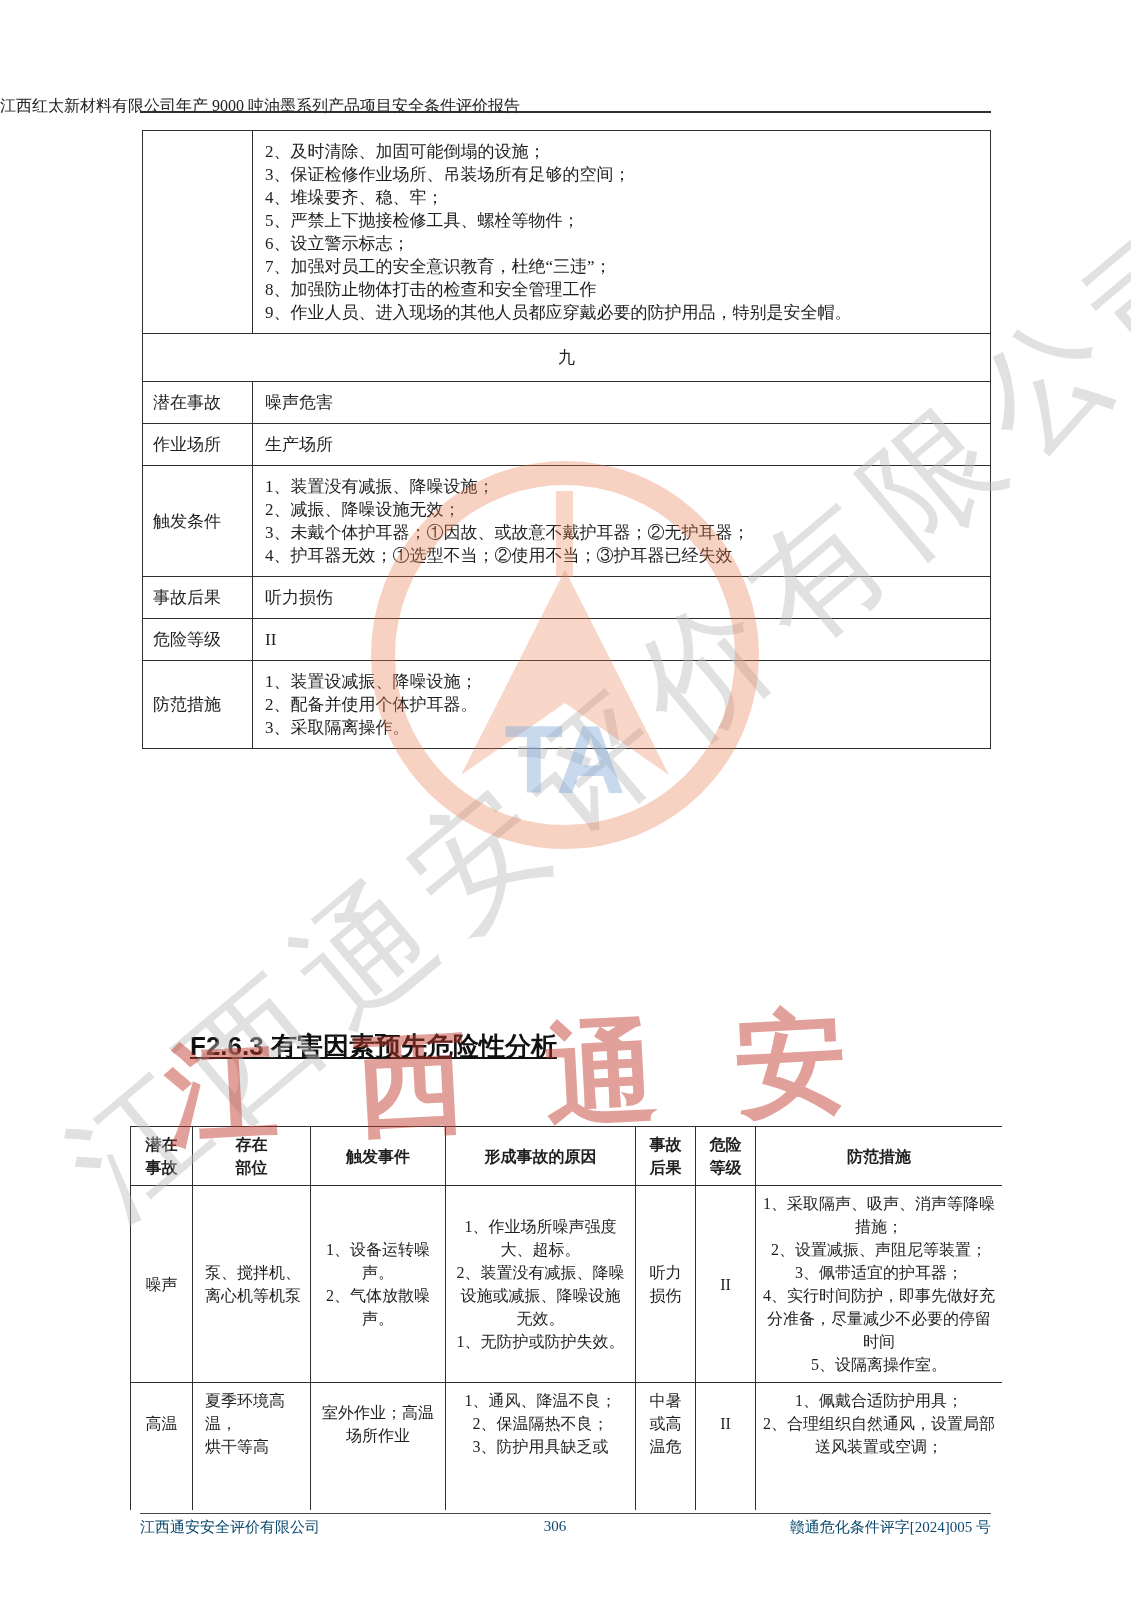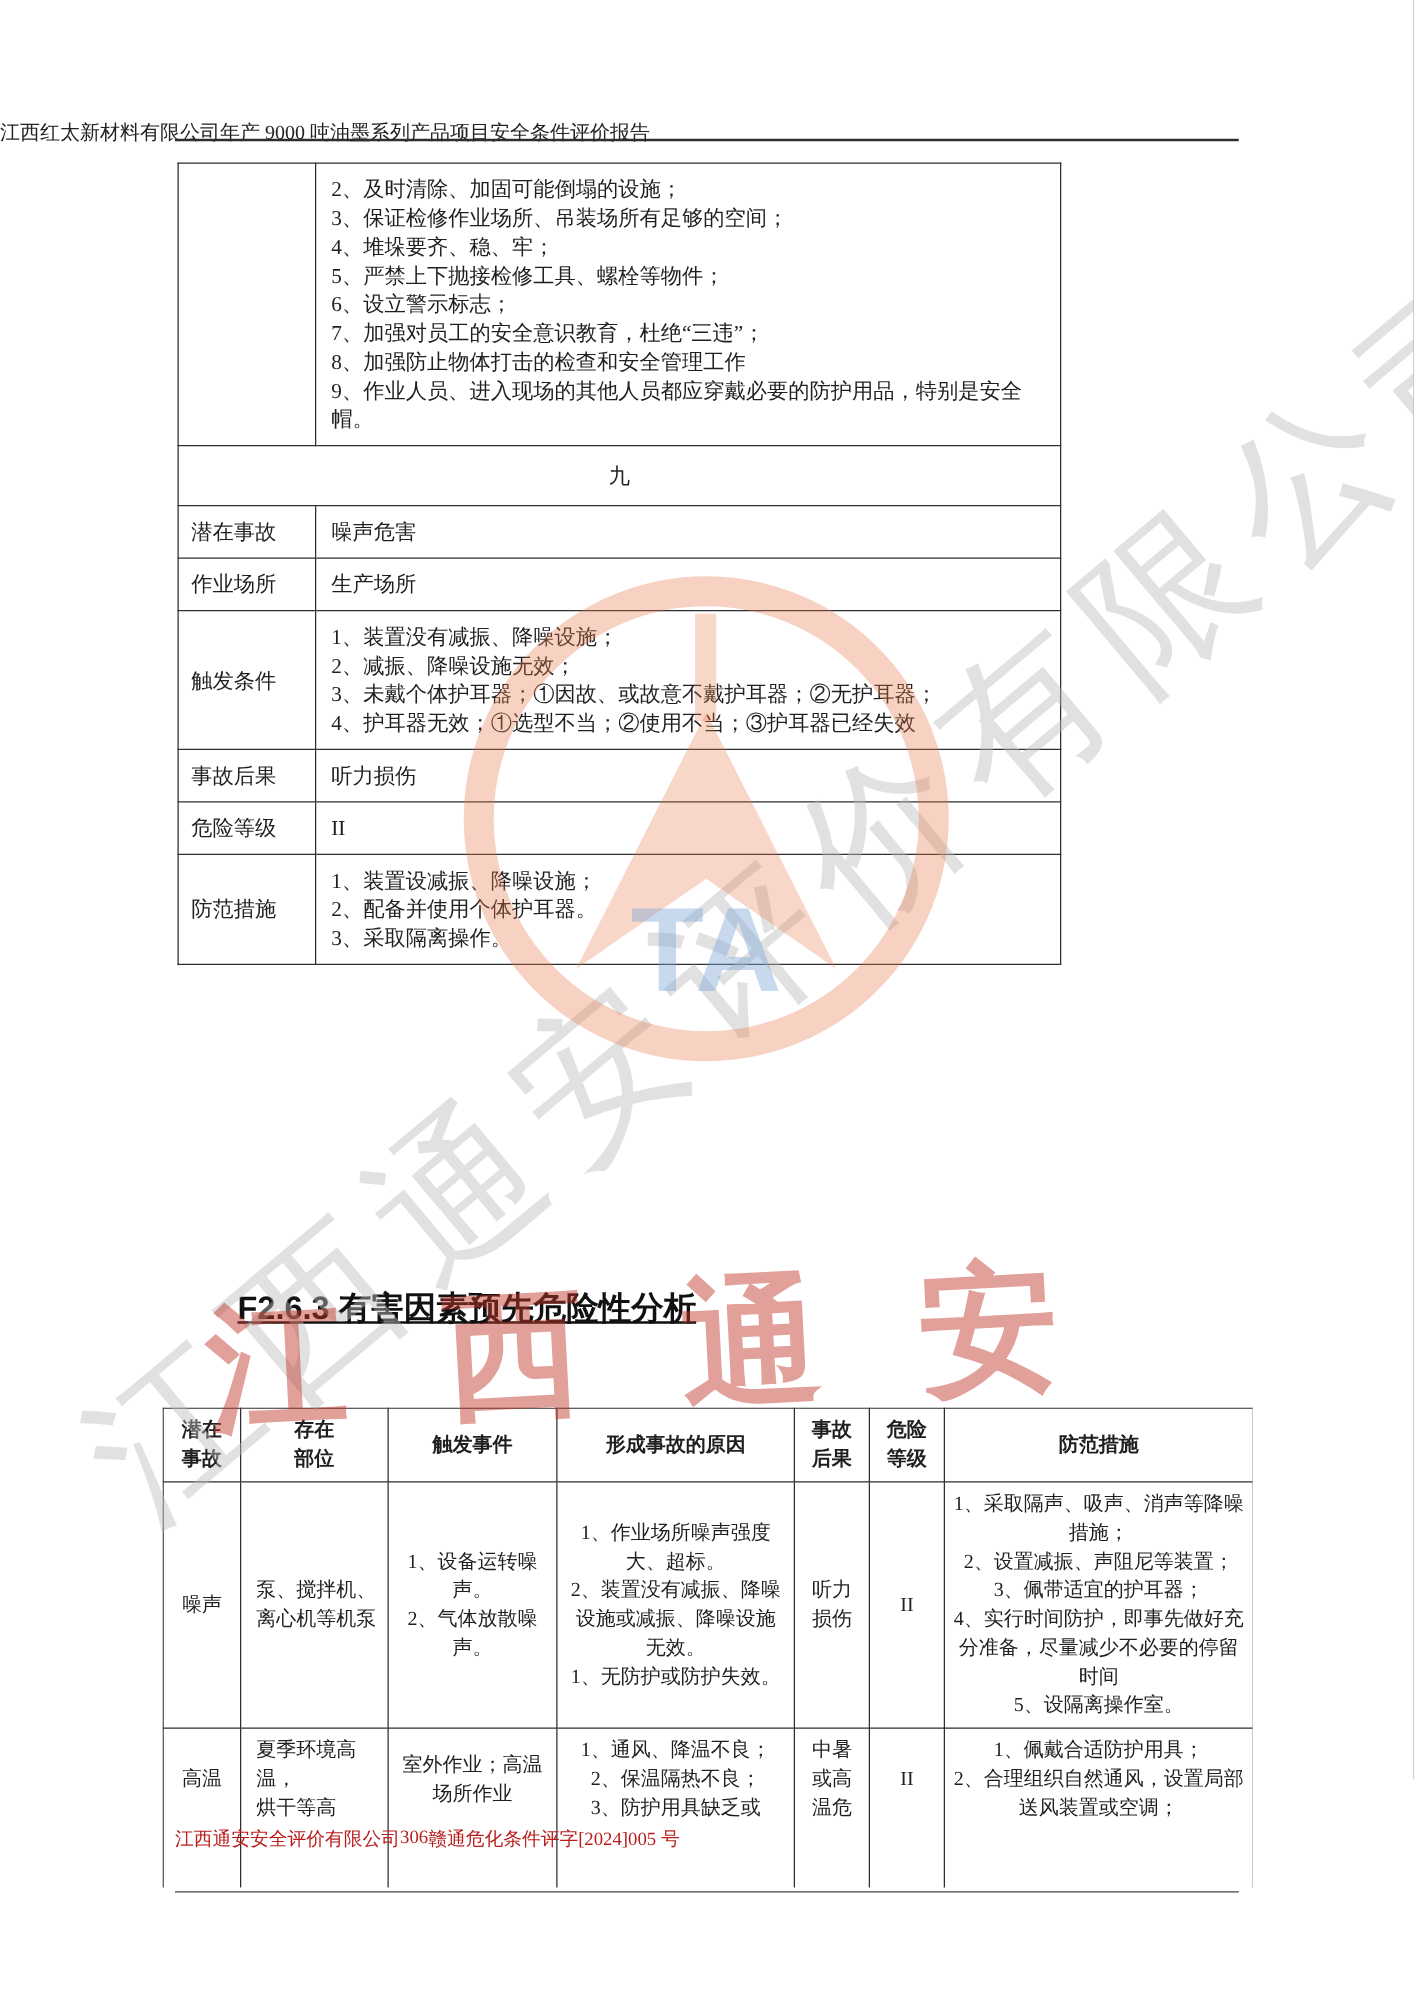--- a/index.html
+++ b/index.html
@@ -5,21 +5,21 @@
 <style>
   html,body{margin:0;padding:0;background:#888;}
   .page{
     position:relative;width:1131px;height:1600px;margin:0 auto;background:#ffffff;
     overflow:hidden;font-family:"Liberation Serif","DejaVu Serif",serif;color:#1f1f1f;
   }
   
   .header-title{position:absolute;top:96px;left:0;width:100%;text-align:left;font-size:16px;color:#222;}
   .header-rule{position:absolute;top:111px;left:140px;width:851px;height:0;border-top:2px solid #2e2e2e;}
   
-  .t1{position:absolute;top:130px;left:142px;width:707px;border-collapse:collapse;table-layout:fixed;font-size:17px;}
+  .t1{position:absolute;top:130px;left:142px;width:849px;border-collapse:collapse;table-layout:fixed;font-size:17px;}
   .t1 col.col-label{width:110px;}
   .t1 td{border:1px solid #2e2e2e;padding:9px 12px;line-height:23px;vertical-align:middle;}
   .t1 .label-cell{text-align:left;padding-left:10px;}
   .t1 .section-cell{text-align:center;padding:12px;}
   .t1 .line{display:block;}
   
   .summary{position:absolute;top:786px;left:142px;width:849px;margin:0;font-size:25px;line-height:47px;
     text-align:justify;text-indent:2em;color:#1c1c1c;}
   
   .sec{position:absolute;top:1030px;left:190px;margin:0;font-size:26px;line-height:32px;font-weight:bold;
@@ -35,22 +35,22 @@
   .t2 th{font-family:"Liberation Sans","DejaVu Sans",sans-serif;font-weight:bold;text-align:center;}
   .t2 th .inner{display:inline;}
   .t2 th.h0 .inner,.t2 th.h1 .inner,.t2 th.h4 .inner,.t2 th.h5 .inner{display:inline-block;width:2.3em;text-align:center;}
   .t2 td.c0,.t2 td.c4,.t2 td.c5{text-align:center;}
   .t2 td.c1{text-align:left;padding-left:12px;}
   .t2 td.c2,.t2 td.c3,.t2 td.c6{text-align:center;}
   .t2 tbody tr:last-child td{padding-bottom:60px;}
   .t2 .line{display:block;}
   
   .footer-rule{position:absolute;top:1513px;left:140px;width:851px;height:0;border-top:1px solid #444;}
-  .footer{position:absolute;top:1462px;left:140px;width:851px;display:flex;justify-content:flex-start;
-    font-size:15px;color:#b91c1c;}
+  .footer{position:absolute;top:1518px;left:140px;width:851px;display:flex;justify-content:space-between;
+    font-size:15px;color:#0c4a6e;}
   
   .wm-layer{position:absolute;inset:0;pointer-events:none;z-index:5;}
   .wm-gray{position:absolute;left:90px;top:1100px;white-space:nowrap;font-size:130px;letter-spacing:18px;
     color:rgba(188,188,188,0.45);transform:rotate(-40deg);transform-origin:0 50%;
     font-family:"Liberation Serif","DejaVu Serif",serif;}
   .wm-red{position:absolute;left:165px;top:1002px;white-space:nowrap;font-size:112px;letter-spacing:78px;
     font-weight:bold;color:rgba(192,57,43,0.48);transform:rotate(-3deg);
     font-family:"Liberation Serif","DejaVu Serif",serif;}
   .wm-logo{position:absolute;left:355px;top:445px;}
 </style>

